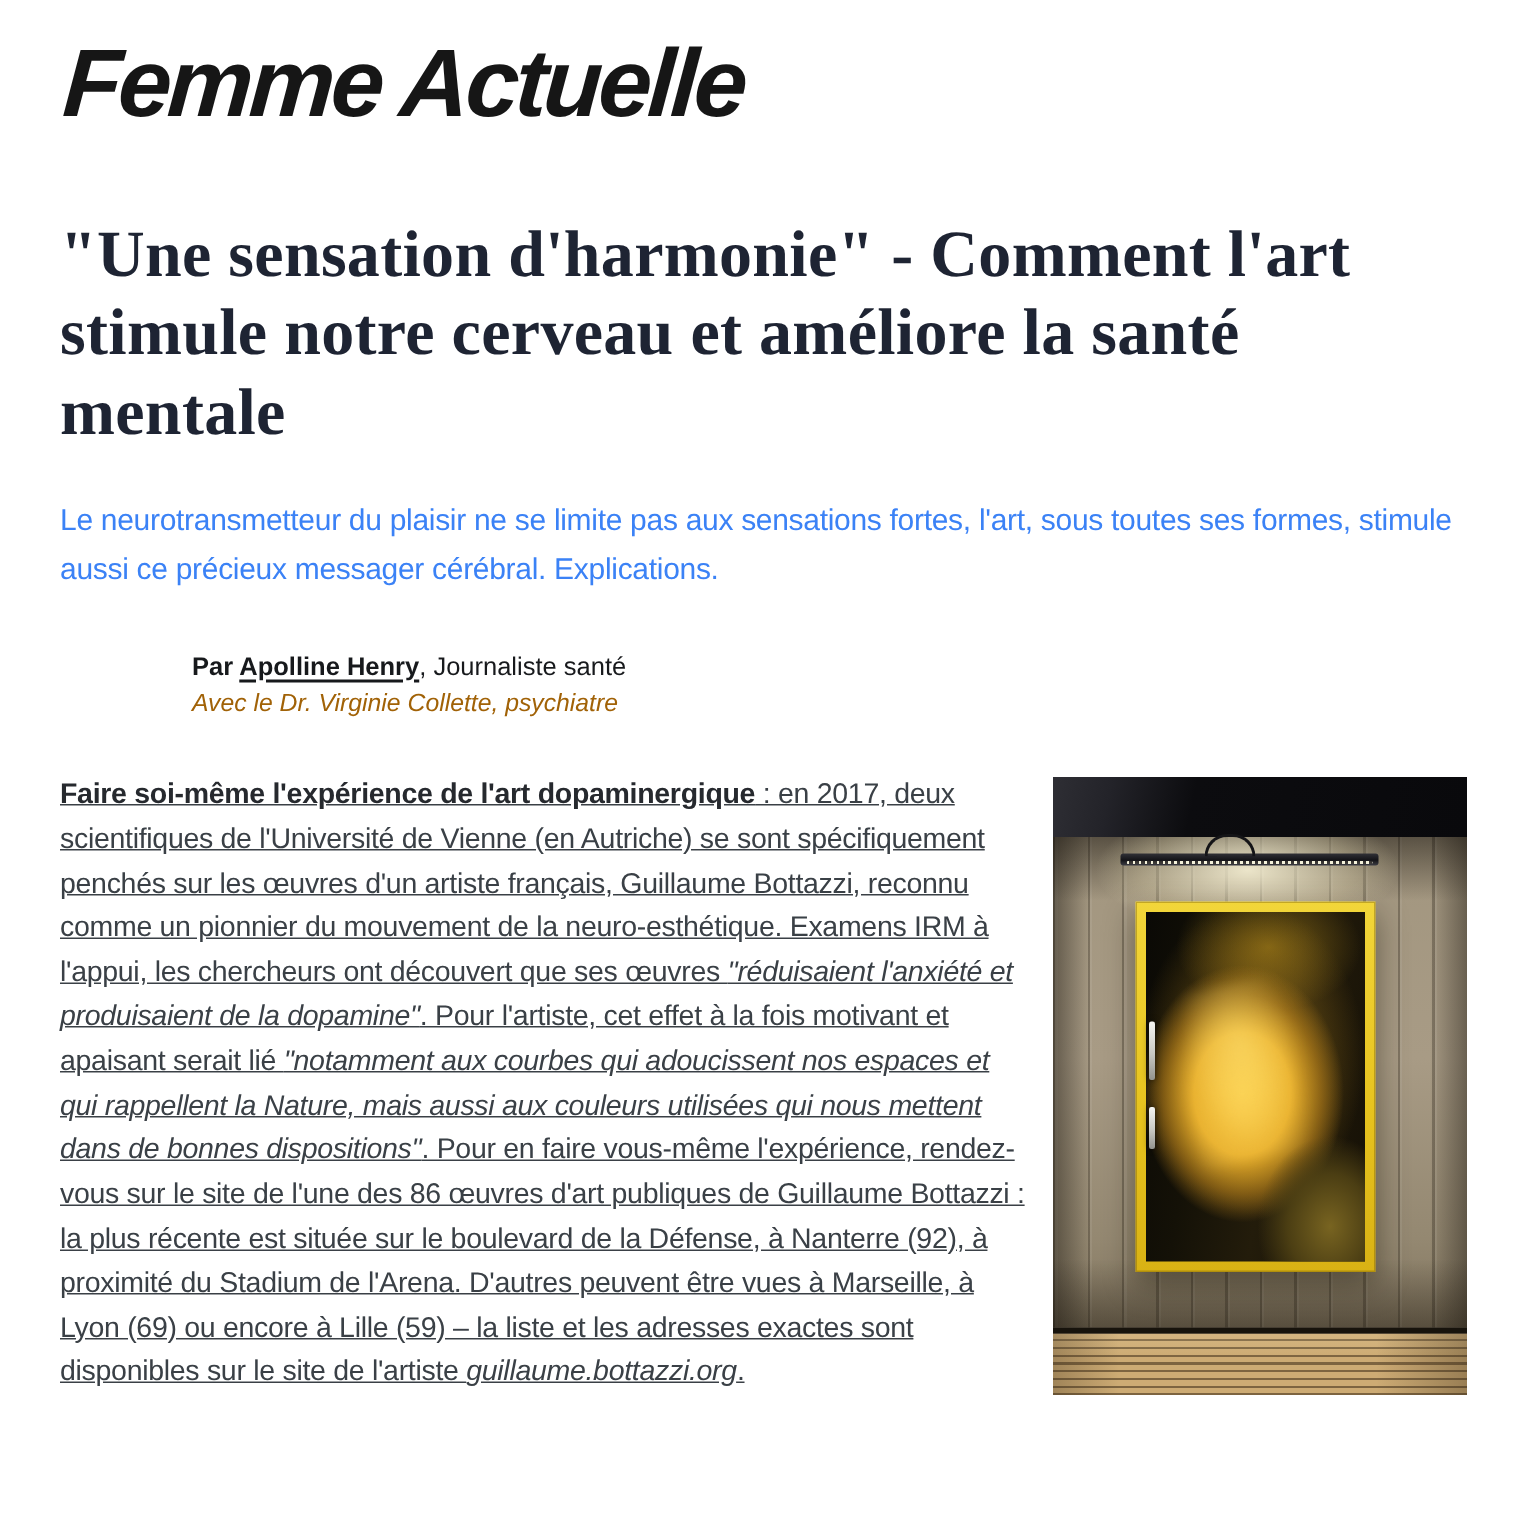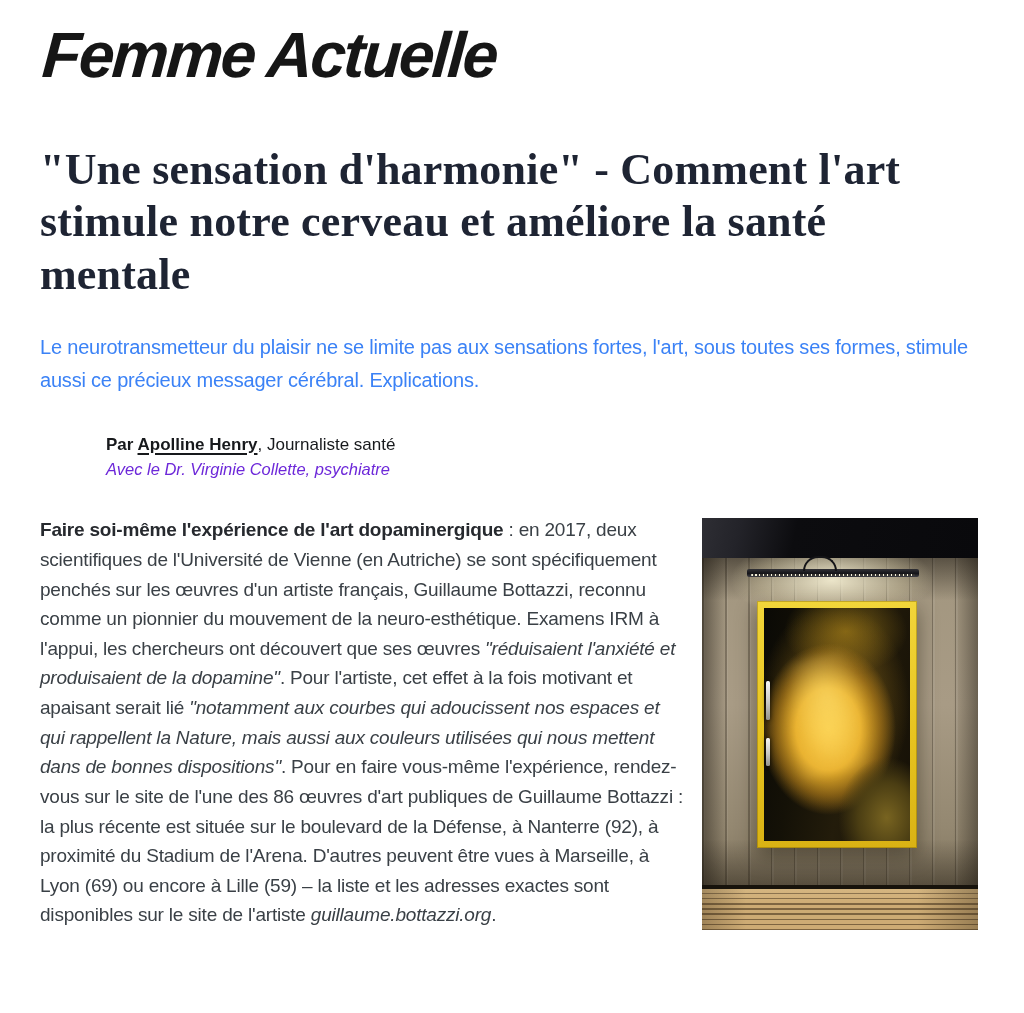--- a/index.html
+++ b/index.html
@@ -49,21 +49,21 @@
     color: #3b82f6;
     max-width: 945px;
   }
 
   
   .byline {
     margin-top: 32px;
     margin-left: 5px;
     display: flex;
     align-items: center;
-    gap: 4px;
+    gap: 26px;
   }
   .avatar {
     width: 57px; height: 57px;
     border-radius: 50%;
     flex: 0 0 57px;
     cursor: pointer;
     background:
       radial-gradient(ellipse 46% 16% at 50% 92%, #1f6e7e 0%, #2a7f8e 55%, transparent 75%),
       radial-gradient(ellipse 40% 22% at 50% 99%, #2c3a40 0%, transparent 70%),
       linear-gradient(90deg, transparent 34%, rgba(60,50,40,.55) 40%, rgba(60,50,40,.55) 60%, transparent 66%) 0 0 / 100% 4px no-repeat,
@@ -80,33 +80,34 @@
   .byline-prefix { font-weight: 700; }
   .author-link {
     font-weight: 700;
     color: #17191c;
     text-decoration: underline;
     text-decoration-thickness: 2px;
     text-underline-offset: 3px;
     cursor: pointer;
   }
   .byline-role { font-weight: 400; }
-  .byline-co { font-style: italic; font-size: 16.5px; color: #6d28d9; line-height: 1.5; }
+  .byline-co { font-style: italic; font-size: 16.5px; color: #a16207; line-height: 1.5; }
 
   
   .body-wrap {
     margin-top: 30px;
     max-width: 940px;
   }
   .body-text {
     font-size: 19px;
     line-height: 1.56;
     letter-spacing: -0.2px;
     color: #3a4046;
     text-align: left;
+    text-decoration: underline;
   }
   .seg-bold { font-weight: 700; color: #26292e; }
   .seg-italic { font-style: italic; }
   .seg-normal { font-style: normal; }
 
   
   figure.artwork {
     float: right;
     width: 276px;
     height: 412px;

